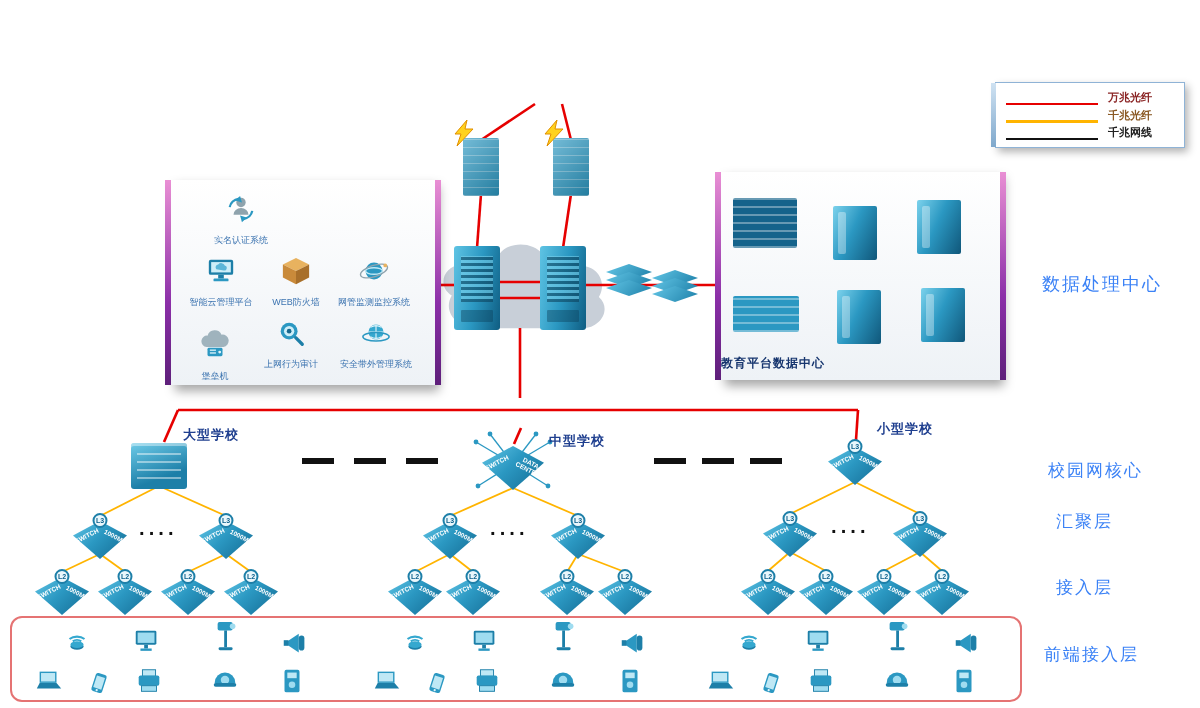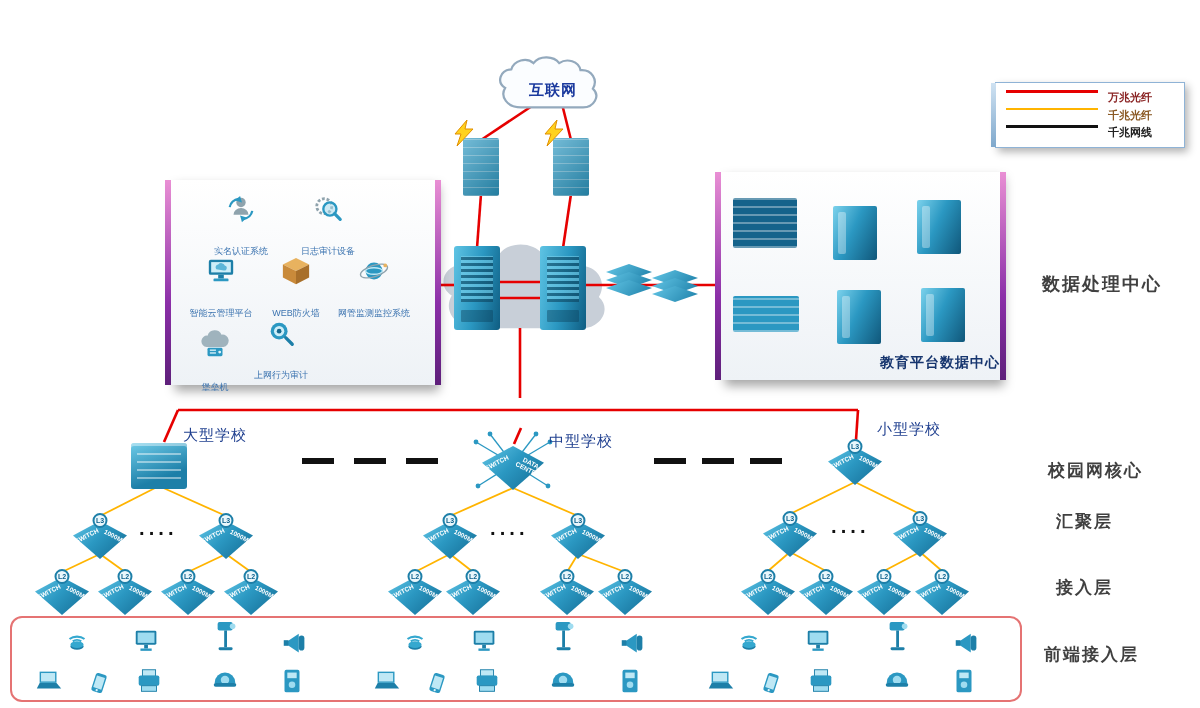--- a/index.html
+++ b/index.html
@@ -19,21 +19,21 @@
     font-weight:bold;color:#1b3a9e;padding-top:6px;font-size:15px;letter-spacing:1px}
   #gray-cloud{position:absolute;left:428px;top:240px;width:208px;height:108px;z-index:1}
   #gray-cloud svg{width:100%;height:100%}
 
   
   .legend{position:absolute;left:995px;top:82px;width:190px;height:66px;background:#fff;
     border:1px solid #8fb3d6;box-shadow:3px 4px 8px rgba(0,0,0,.3);z-index:6;padding:7px 10px;
     display:flex;flex-direction:column;justify-content:space-between}
   .legend::before{content:'';position:absolute;left:-5px;top:0;bottom:0;width:5px;
     background:linear-gradient(180deg,#cfe2f2,#7fa8cc)}
-  .legend-row{display:flex;align-items:flex-start;gap:10px}
+  .legend-row{display:flex;align-items:flex-end;gap:10px}
   .legend-line{width:92px;height:2.5px}
   .legend-line.l1{background:#e60000}.legend-line.l2{background:#ffb400}.legend-line.l3{background:#111}
   .legend-label{font-size:11px;font-weight:bold;white-space:nowrap}
   .legend-label.c1{color:#8b2525}.legend-label.c2{color:#8b5a25}.legend-label.c3{color:#222}
 
   
   .firewall{position:absolute;width:36px;height:58px;border-radius:2px;background-color:#2b98c2;
     background-image:linear-gradient(135deg,rgba(255,255,255,.35),rgba(0,0,0,.18)),
     repeating-linear-gradient(0deg,rgba(255,255,255,.3) 0 1.5px,transparent 1.5px 8px);z-index:4}
   .bolt{position:absolute;left:-10px;top:-18px;width:22px;height:26px;z-index:5}
@@ -52,32 +52,32 @@
   .panel{position:absolute;background:linear-gradient(#ffffff,#eef2f6);
     box-shadow:4px 6px 10px rgba(0,0,0,.35);z-index:3}
   .panel::before,.panel::after{content:'';position:absolute;top:0;bottom:0;width:6px;
     background:linear-gradient(180deg,#e98fd4,#8b2fa8 60%,#5e1f7a)}
   .panel::before{left:-6px}.panel::after{right:-6px}
   #left-panel{left:171px;top:180px;width:264px;height:205px}
   #right-panel{left:721px;top:172px;width:279px;height:208px}
 
   .sec-item{position:absolute;width:92px;text-align:center;z-index:4}
   .sec-item svg{width:34px;height:30px}
-  .sec-label{display:block;font-size:9px;color:#3c74b0;margin-top:17px;white-space:nowrap}
+  .sec-label{display:block;font-size:9px;color:#3c74b0;margin-top:6px;white-space:nowrap}
 
   .cabinet{position:absolute;width:44px;height:54px;border-radius:2px;
     background:linear-gradient(115deg,#7cd2ec 0%,#2b98c2 45%,#10577a 100%)}
   .cabinet::before{content:'';position:absolute;left:5px;top:6px;width:8px;height:42px;
     background:rgba(255,255,255,.35);border-radius:2px}
   .patch{position:absolute;width:64px;height:50px;border-radius:2px;background-color:#15638b;
     background-image:repeating-linear-gradient(0deg,rgba(255,255,255,.35) 0 2px,transparent 2px 8px)}
   .lowsrv{position:absolute;width:66px;height:36px;border-radius:2px;background-color:#2b98c2;
     background-image:repeating-linear-gradient(0deg,rgba(255,255,255,.35) 0 2px,transparent 2px 8px)}
-  .dc-caption{position:absolute;left:0;right:0;bottom:8px;text-align:right;color:#16356e;
-    font-weight:bold;font-size:14px;letter-spacing:1px}
+  .dc-caption{position:absolute;left:0;right:0;bottom:8px;text-align:left;color:#16356e;
+    font-weight:bold;font-size:12px;letter-spacing:1px}
 
   
   .switch{position:absolute;width:54px;height:46px;z-index:4}
   .sw-body{position:absolute;left:0;top:8px;width:54px;height:38px;
     background:linear-gradient(135deg,#63c6e6 0%,#2b98c2 45%,#136a92 100%);
     clip-path:polygon(50% 0,100% 38%,50% 100%,0 38%)}
   .sw-badge{position:absolute;left:50%;top:0;transform:translateX(-50%);width:15px;height:15px;
     border-radius:50%;background:#eaf7fc;border:2px solid #1d7fa8;color:#0c5f8a;font-size:7px;
     font-weight:bold;display:flex;align-items:center;justify-content:center;z-index:2}
   .sw-face{position:absolute;color:#fff;font-size:6.5px;font-weight:bold;width:26px;text-align:center;line-height:1.05}
@@ -88,23 +88,23 @@
   .switch-dc .sw-face-l{top:22px;left:2px}
   .switch-dc .sw-face-r{top:22px;right:2px}
   .dc-spokes{position:absolute;left:-14px;top:-8px;width:90px;height:68px;z-index:0}
 
   .chassis{position:absolute;left:131px;top:443px;width:56px;height:46px;border-radius:3px;z-index:4;
     background:linear-gradient(160deg,#6ecbe8,#1d7fa8 70%);box-shadow:inset 0 3px 0 rgba(255,255,255,.4)}
   .chassis::after{content:'';position:absolute;left:6px;right:6px;top:10px;height:26px;
     background:repeating-linear-gradient(0deg,rgba(255,255,255,.45) 0 2px,transparent 2px 8px)}
 
   
-  .side-label{position:absolute;color:#404040;font-weight:700;letter-spacing:2px;z-index:6;font-size:17px}
+  .side-label{position:absolute;color:#3b82f6;font-weight:400;letter-spacing:2px;z-index:6;font-size:17px}
   .side-label.big{font-size:18px}
-  .school-label{position:absolute;color:#1f3f8f;font-weight:normal;font-size:15px;z-index:6;letter-spacing:1px}
+  .school-label{position:absolute;color:#1f3f8f;font-weight:bold;font-size:13px;z-index:6;letter-spacing:1px}
   .dots{position:absolute;z-index:6;font-size:20px;font-weight:bold;color:#111;letter-spacing:3px}
 
   
   #frontend-box{position:absolute;left:10px;top:616px;width:1012px;height:86px;
     border:2px solid #e57373;border-radius:12px;z-index:1}
   .fe-icon{position:absolute;width:30px;height:30px;z-index:4}
   .fe-icon svg{width:100%;height:100%}
   .fe-icon.tall{height:38px}
 </style>
 </head>
@@ -173,26 +173,20 @@
     <div class="legend-row">
       <span class="legend-line l2"></span>
       <span class="legend-label c2">千兆光纤</span>
     </div>
     <div class="legend-row">
       <span class="legend-line l3"></span>
       <span class="legend-label c3">千兆网线</span>
     </div>
   </div>
 
-  <div class="cloud" style="left:478px;top:56px;width:150px;height:62px">
-    <svg viewBox="0 0 140 70">
-        <path d="M34 58 C18 58 10 46 16 36 C6 30 10 16 23 15 C26 5 40 1 48 8 C55 -1 71 0 77 8 C86 2 99 6 101 16 C114 15 121 27 115 37 C124 45 116 58 104 58 Z" fill="#fbfdff" stroke="#93a9bd" stroke-width="2.5"></path>
-      </svg>
-    <span class="cloud-label">互联网</span>
-  </div>
 
   <div class="firewall" style="left:463px;top:138px">
     <svg class="bolt" viewBox="0 0 22 26">
         <polygon points="14,0 2,14 8,14 4,26 20,9 12,9" fill="#ffd21e" stroke="#e08e00" stroke-width="1"></polygon>
       </svg>
   </div>
   <div class="firewall" style="left:553px;top:138px">
     <svg class="bolt" viewBox="0 0 22 26">
         <polygon points="14,0 2,14 8,14 4,26 20,9 12,9" fill="#ffd21e" stroke="#e08e00" stroke-width="1"></polygon>
       </svg>
@@ -217,28 +211,20 @@
       <svg viewBox="0 0 36 32">
           <circle cx="18" cy="9" r="5" fill="#8fa3ad"></circle>
           <path d="M10 22 a8 7 0 0 1 16 0 Z" fill="#8fa3ad"></path>
           <path d="M6 14 a13 11 0 0 1 10 -9" fill="none" stroke="#2b98c2" stroke-width="2.4"></path>
           <path d="M30 18 a13 11 0 0 1 -10 9" fill="none" stroke="#2b98c2" stroke-width="2.4"></path>
           <polygon points="17,2 12,7 19,9" fill="#2b98c2"></polygon>
           <polygon points="19,30 24,25 17,23" fill="#2b98c2"></polygon>
         </svg>
       <span class="sec-label">实名认证系统</span>
     </div>
-    <div class="sec-item" style="left:111px;top:14px">
-      <svg viewBox="0 0 36 32">
-          <circle cx="14" cy="13" r="8" fill="none" stroke="#8fa3ad" stroke-width="3" stroke-dasharray="3 2"></circle>
-          <circle cx="20" cy="16" r="7" fill="rgba(160,215,235,.5)" stroke="#2b98c2" stroke-width="2.5"></circle>
-          <line x1="25" y1="21" x2="31" y2="27" stroke="#2b98c2" stroke-width="3.5" stroke-linecap="round"></line>
-        </svg>
-      <span class="sec-label">日志审计设备</span>
-    </div>
     <div class="sec-item" style="left:4px;top:76px">
       <svg viewBox="0 0 36 32">
           <rect x="5" y="4" width="26" height="16" rx="2" fill="#1d7fa8"></rect>
           <rect x="7.5" y="6.5" width="21" height="11" fill="#cdeef8"></rect>
           <path d="M13 14 a3 3 0 0 1 2 -5 a4 3.5 0 0 1 7 1 a2.8 2.8 0 0 1 -1 5.5 z" fill="#5bb6d8"></path>
           <rect x="15" y="20" width="6" height="4" fill="#1d7fa8"></rect>
           <rect x="10" y="24" width="16" height="3" rx="1" fill="#2b98c2"></rect>
         </svg>
       <span class="sec-label">智能云管理平台</span>
     </div>
@@ -262,28 +248,36 @@
     <div class="sec-item" style="left:-2px;top:150px">
       <svg viewBox="0 0 36 32">
           <path d="M9 18 a6 6 0 0 1 1 -12 a8 8 0 0 1 15 -1 a6.5 6.5 0 0 1 2 13 Z" fill="#9fb3bd"></path>
           <rect x="10" y="19" width="16" height="9" rx="1.5" fill="#2b98c2"></rect>
           <line x1="12.5" y1="21.5" x2="19" y2="21.5" stroke="#dff4fb" stroke-width="1.4"></line>
           <line x1="12.5" y1="24.5" x2="19" y2="24.5" stroke="#dff4fb" stroke-width="1.4"></line>
           <circle cx="23" cy="23.5" r="1.5" fill="#dff4fb"></circle>
         </svg>
       <span class="sec-label">堡垒机</span>
     </div>
-    <div class="sec-item" style="left:64px;top:138px">
+    <div class="sec-item" style="left:74px;top:138px">
       <svg viewBox="0 0 36 32">
           <circle cx="16" cy="14" r="9" fill="#2b98c2"></circle>
           <circle cx="16" cy="14" r="5.5" fill="#cdeef8"></circle>
           <circle cx="16" cy="14" r="2.5" fill="#16688e"></circle>
           <line x1="23" y1="21" x2="30" y2="28" stroke="#1d7fa8" stroke-width="3.5" stroke-linecap="round"></line>
         </svg>
       <span class="sec-label">上网行为审计</span>
+    </div>
+    <div class="sec-item" style="left:159px;top:138px">
+      <svg viewBox="0 0 36 32">
+          <circle cx="18" cy="15" r="8" fill="#35a8cf"></circle>
+          <path d="M10 15 h16 M18 7 v16 M12 10 a10 8 0 0 1 12 0 M12 20 a10 8 0 0 0 12 0" stroke="#dff4fb" stroke-width="1.2" fill="none"></path>
+          <ellipse cx="18" cy="20" rx="14" ry="4.5" fill="none" stroke="#2b98c2" stroke-width="1.6"></ellipse>
+        </svg>
+      <span class="sec-label">安全带外管理系统</span>
     </div>
   </div>
 
   <div id="right-panel" class="panel">
     <div class="patch" style="left:12px;top:26px"></div>
     <div class="cabinet" style="left:112px;top:34px"></div>
     <div class="cabinet" style="left:196px;top:28px"></div>
     <div class="lowsrv" style="left:12px;top:124px"></div>
     <div class="cabinet" style="left:116px;top:118px"></div>
     <div class="cabinet" style="left:200px;top:116px"></div>

